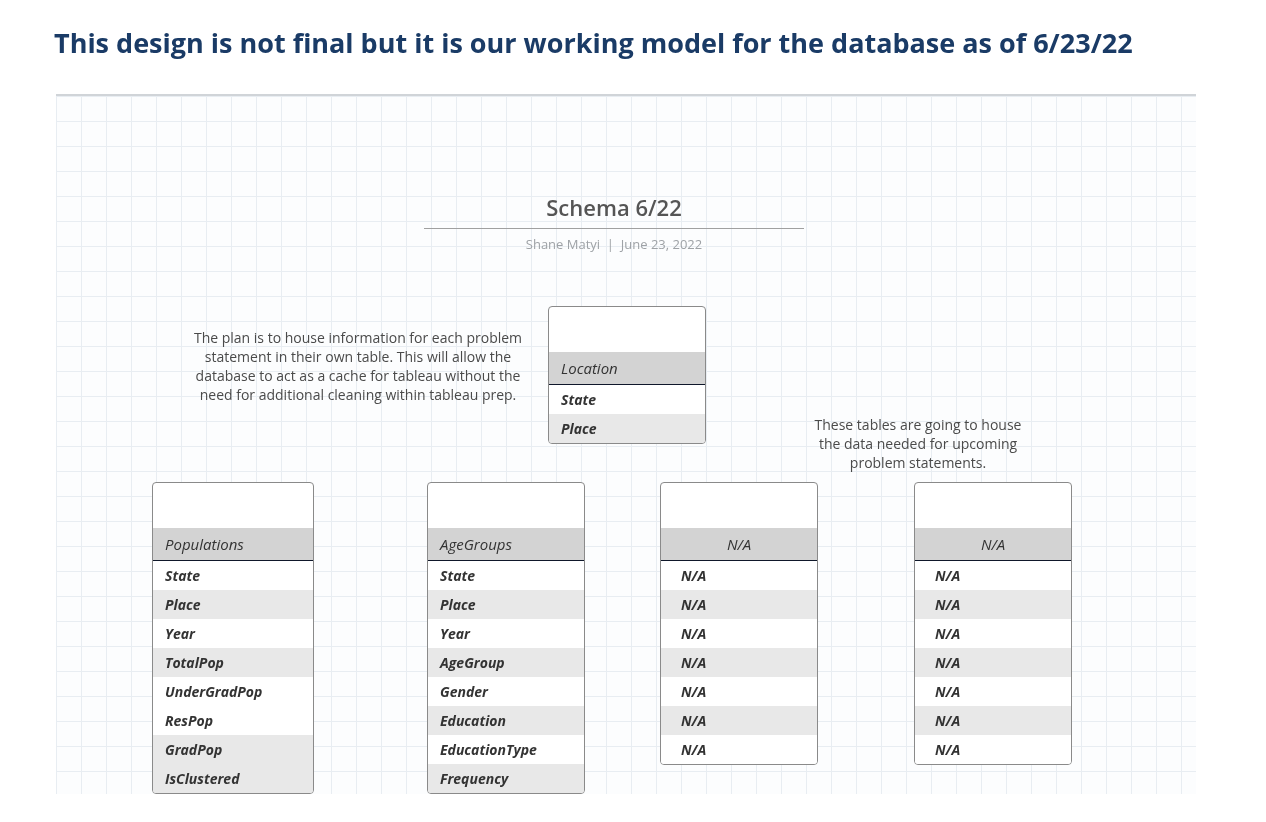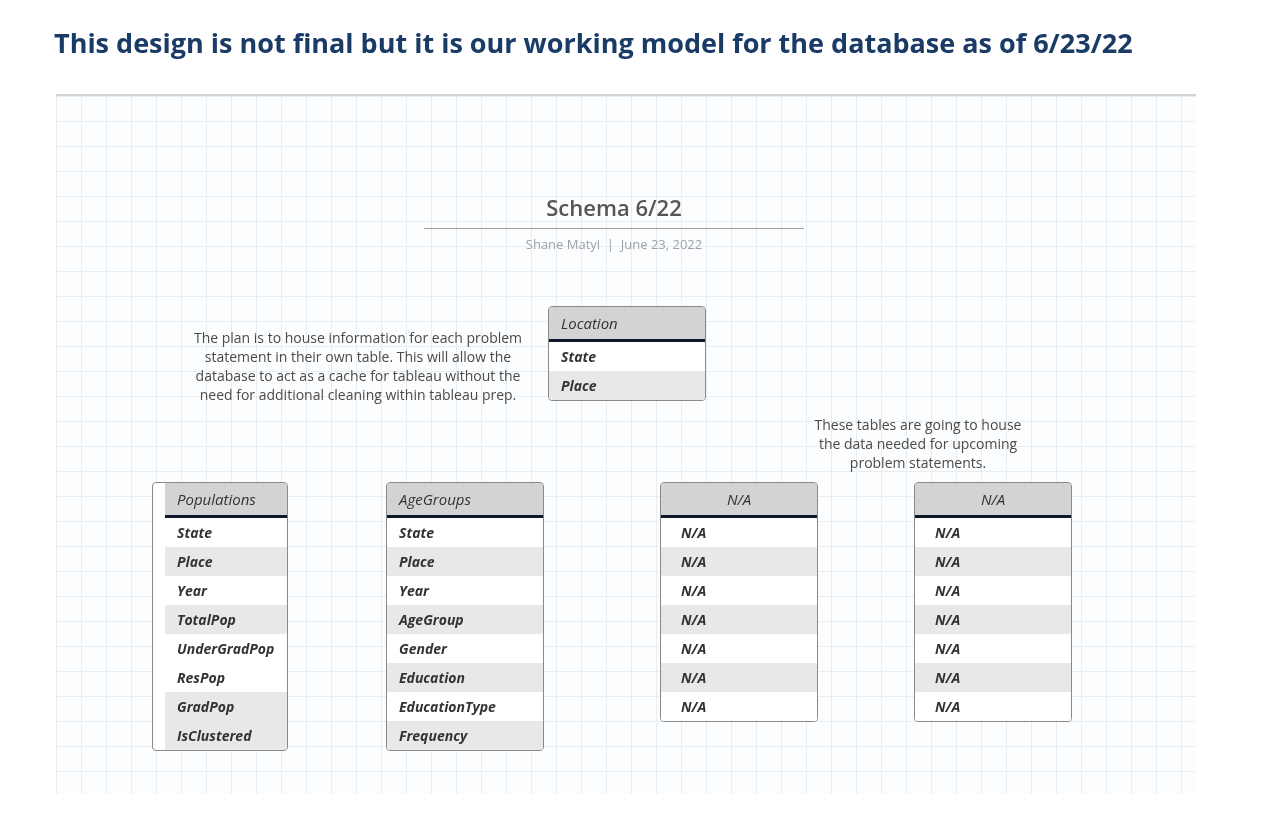--- a/index.html
+++ b/index.html
@@ -66,21 +66,22 @@
       border-radius: 4px;
       overflow: hidden;
       background: #fff;
     }
     .table-header {
       background: #d3d3d3;
       font-style: italic;
       font-size: 15px;
       color: #333;
       padding: 6px 12px;
-      border-bottom: 3px solid #0f172a;
+      border-bottom: 1px solid #0f172a;
+      margin-top: 45px;
     }
     .table-row {
       font-size: 14px;
       font-weight: bold;
       font-style: italic;
       color: #333;
       padding: 5px 12px;
     }
     .table-row.alt {
       background: #e8e8e8;
@@ -115,33 +116,33 @@
 
   <div class="note" style="left:100px; top:233px; width:380px;">The plan is to house information for each problem statement in their own table. This will allow the database to act as a cache for tableau without the need for additional cleaning within tableau prep.</div>
   <div class="note" style="left:730px; top:320px; width:240px;">These tables are going to house the data needed for upcoming problem statements.</div>
 
   <div class="table-box" style="left:492px; top:210px; width:158px;">
     <div class="table-header">Location</div>
     <div class="table-row white">State</div>
     <div class="table-row alt">Place</div>
   </div>
 
-  <div class="table-box" style="left:96px; top:386px; width:136px;padding-left:12px;">
+  <div class="table-box" style="left:96px; top:386px; width:162px;">
     <div class="table-header">Populations</div>
     <div class="table-row white">State</div>
     <div class="table-row alt">Place</div>
     <div class="table-row white">Year</div>
     <div class="table-row alt">TotalPop</div>
     <div class="table-row white">UnderGradPop</div>
     <div class="table-row white">ResPop</div>
     <div class="table-row alt">GradPop</div>
     <div class="table-row alt">IsClustered</div>
   </div>
 
-  <div class="table-box" style="left:330px; top:386px; width:158px;">
+  <div class="table-box" style="left:371px; top:386px; width:158px;">
     <div class="table-header">AgeGroups</div>
     <div class="table-row white">State</div>
     <div class="table-row alt">Place</div>
     <div class="table-row white">Year</div>
     <div class="table-row alt">AgeGroup</div>
     <div class="table-row white">Gender</div>
     <div class="table-row alt">Education</div>
     <div class="table-row white">EducationType</div>
     <div class="table-row alt">Frequency</div>
   </div>

